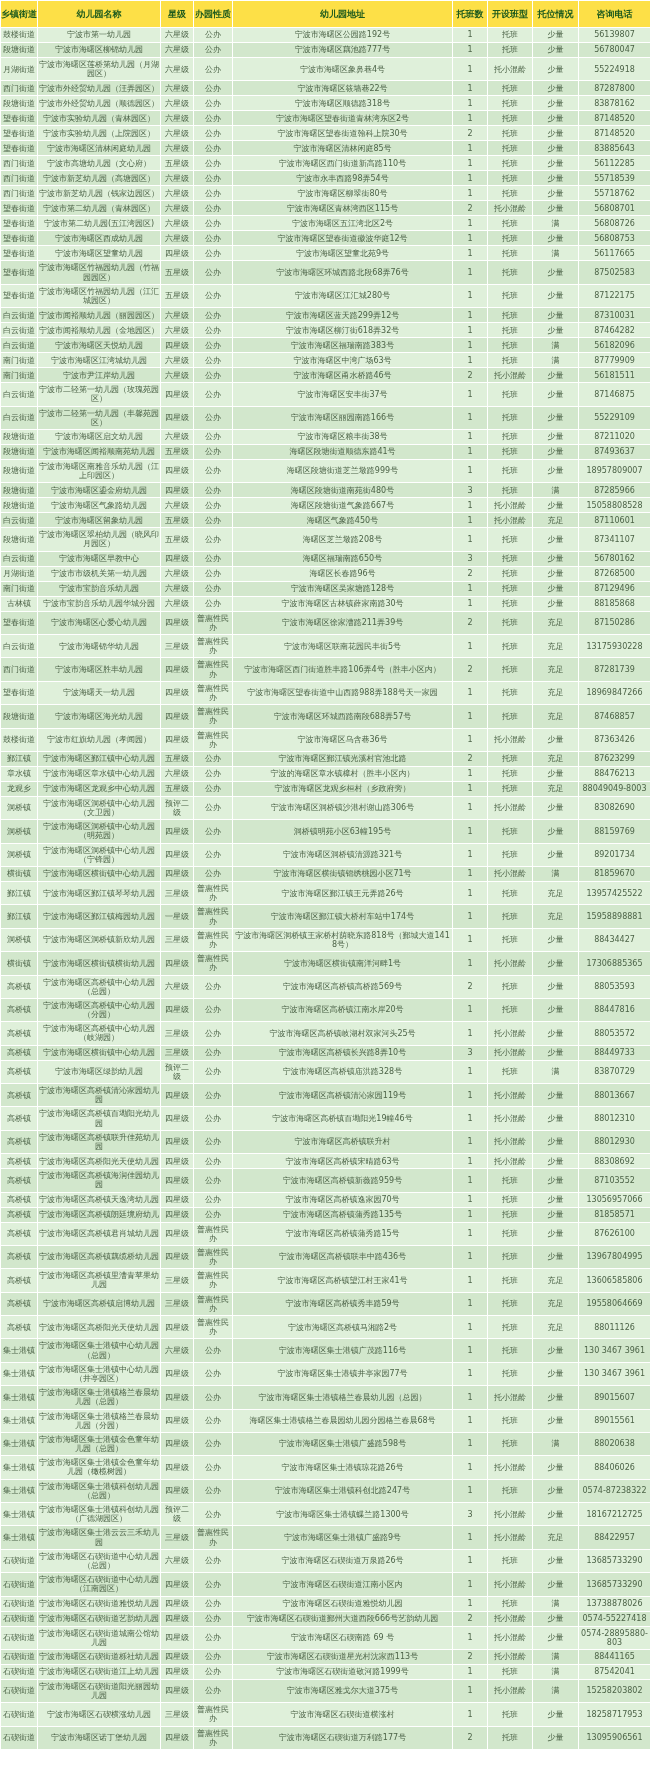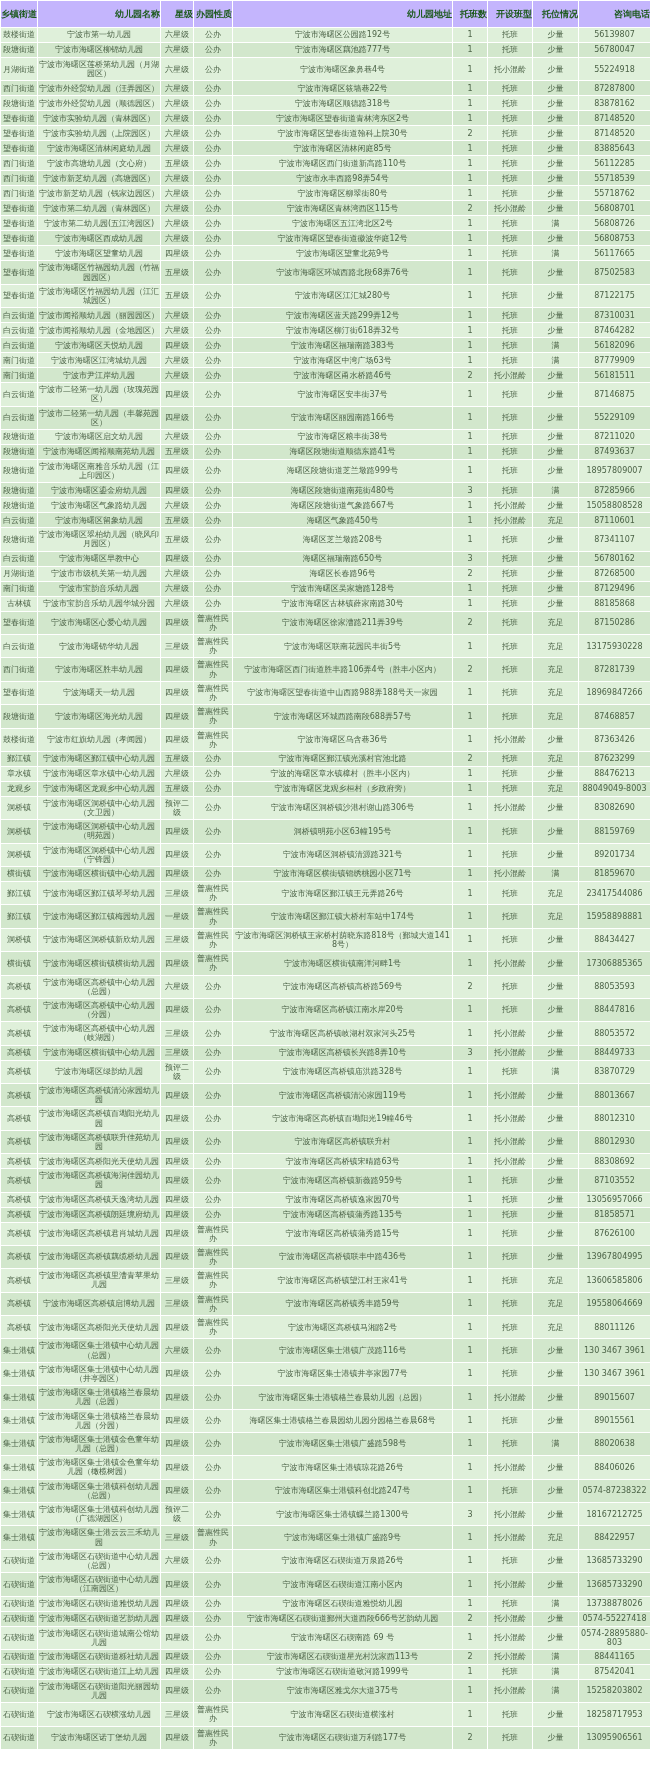--- a/index.html
+++ b/index.html
@@ -1,20 +1,20 @@
 <!DOCTYPE html>
 <html><head>
 <meta charset="utf-8">
 <style>
   html,body{margin:0;padding:0;background:#ffffff;}
   body{width:650px;font-family:"DejaVu Sans","Liberation Sans",sans-serif;}
   table{border-collapse:collapse;table-layout:fixed;width:650px;background:#e7f3e3;}
   td,th{border:1px solid #ffffff;overflow:hidden;text-align:center;vertical-align:middle;
         padding:2px 1px;font-size:8px;line-height:1.15;color:#4c6347;word-break:break-all;}
-  thead th{background:#c4b5fd;color:#1d5a1d;font-weight:bold;font-size:9px;height:20px;padding:3px 0;text-align:right;}
+  thead th{background:#fde047;color:#1d5a1d;font-weight:bold;font-size:9px;height:20px;padding:3px 0;}
   tbody tr:nth-child(odd) td{background:#dff0da;}
   tbody tr:nth-child(even) td{background:#d2e7cc;}
   tbody tr{height:15px;}
 </style>
 </head>
 <body>
 
 <table>
   <colgroup>
       <col style="width: 37px;">
@@ -571,21 +571,21 @@
       </tr>
       <tr>
         <td>鄞江镇</td>
         <td>宁波市海曙区鄞江镇琴琴幼儿园</td>
         <td>三星级</td>
         <td>普惠性民办</td>
         <td>宁波市海曙区鄞江镇王元弄路26号</td>
         <td>1</td>
         <td>托班</td>
         <td>充足</td>
-        <td>23417544086</td>
+        <td>13957425522</td>
       </tr>
       <tr>
         <td>鄞江镇</td>
         <td>宁波市海曙区鄞江镇梅园幼儿园</td>
         <td>一星级</td>
         <td>普惠性民办</td>
         <td>宁波市海曙区鄞江镇大桥村车站中174号</td>
         <td>1</td>
         <td>托班</td>
         <td>充足</td>

